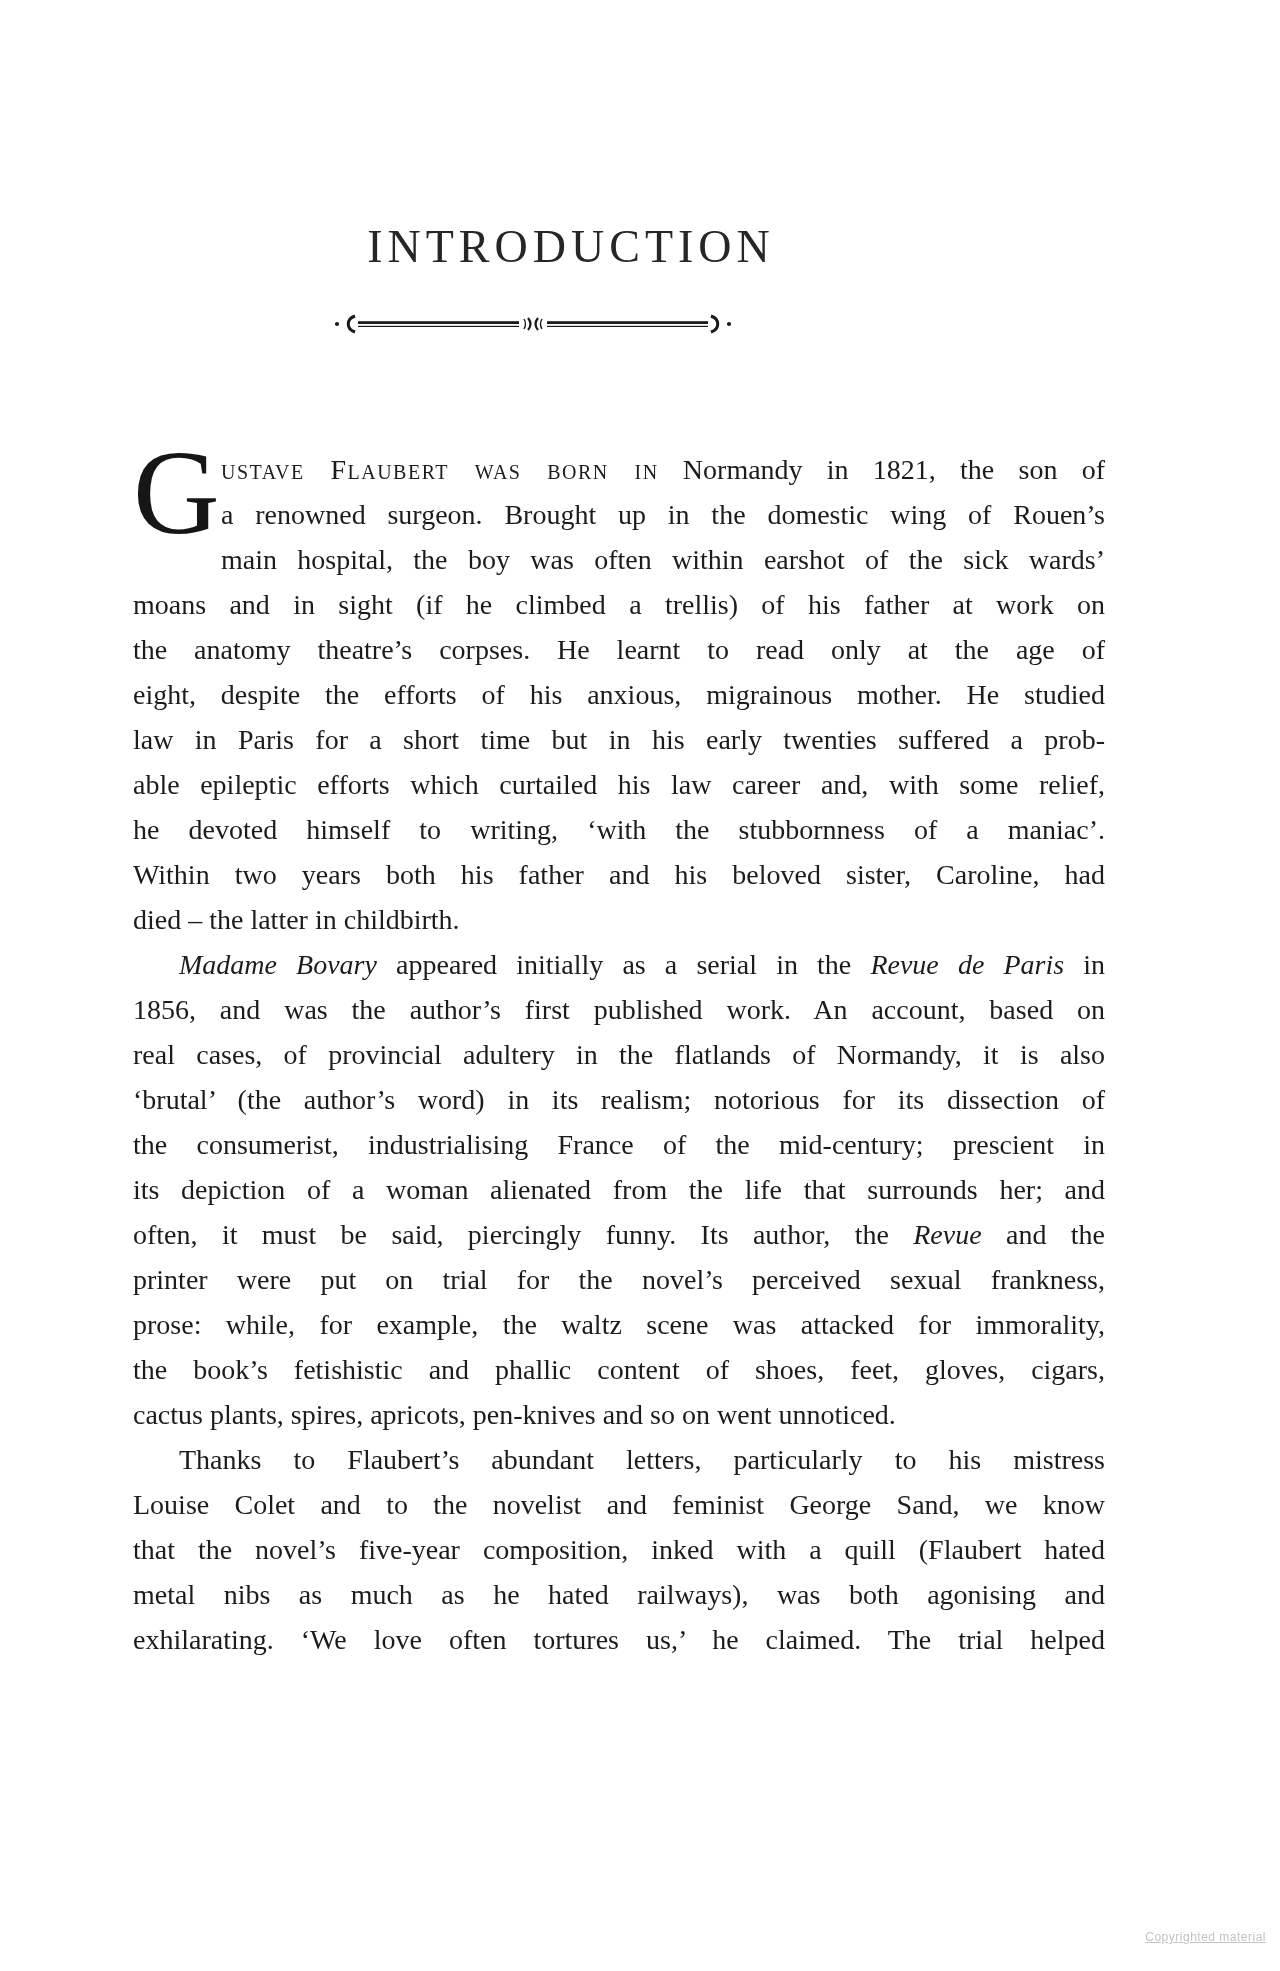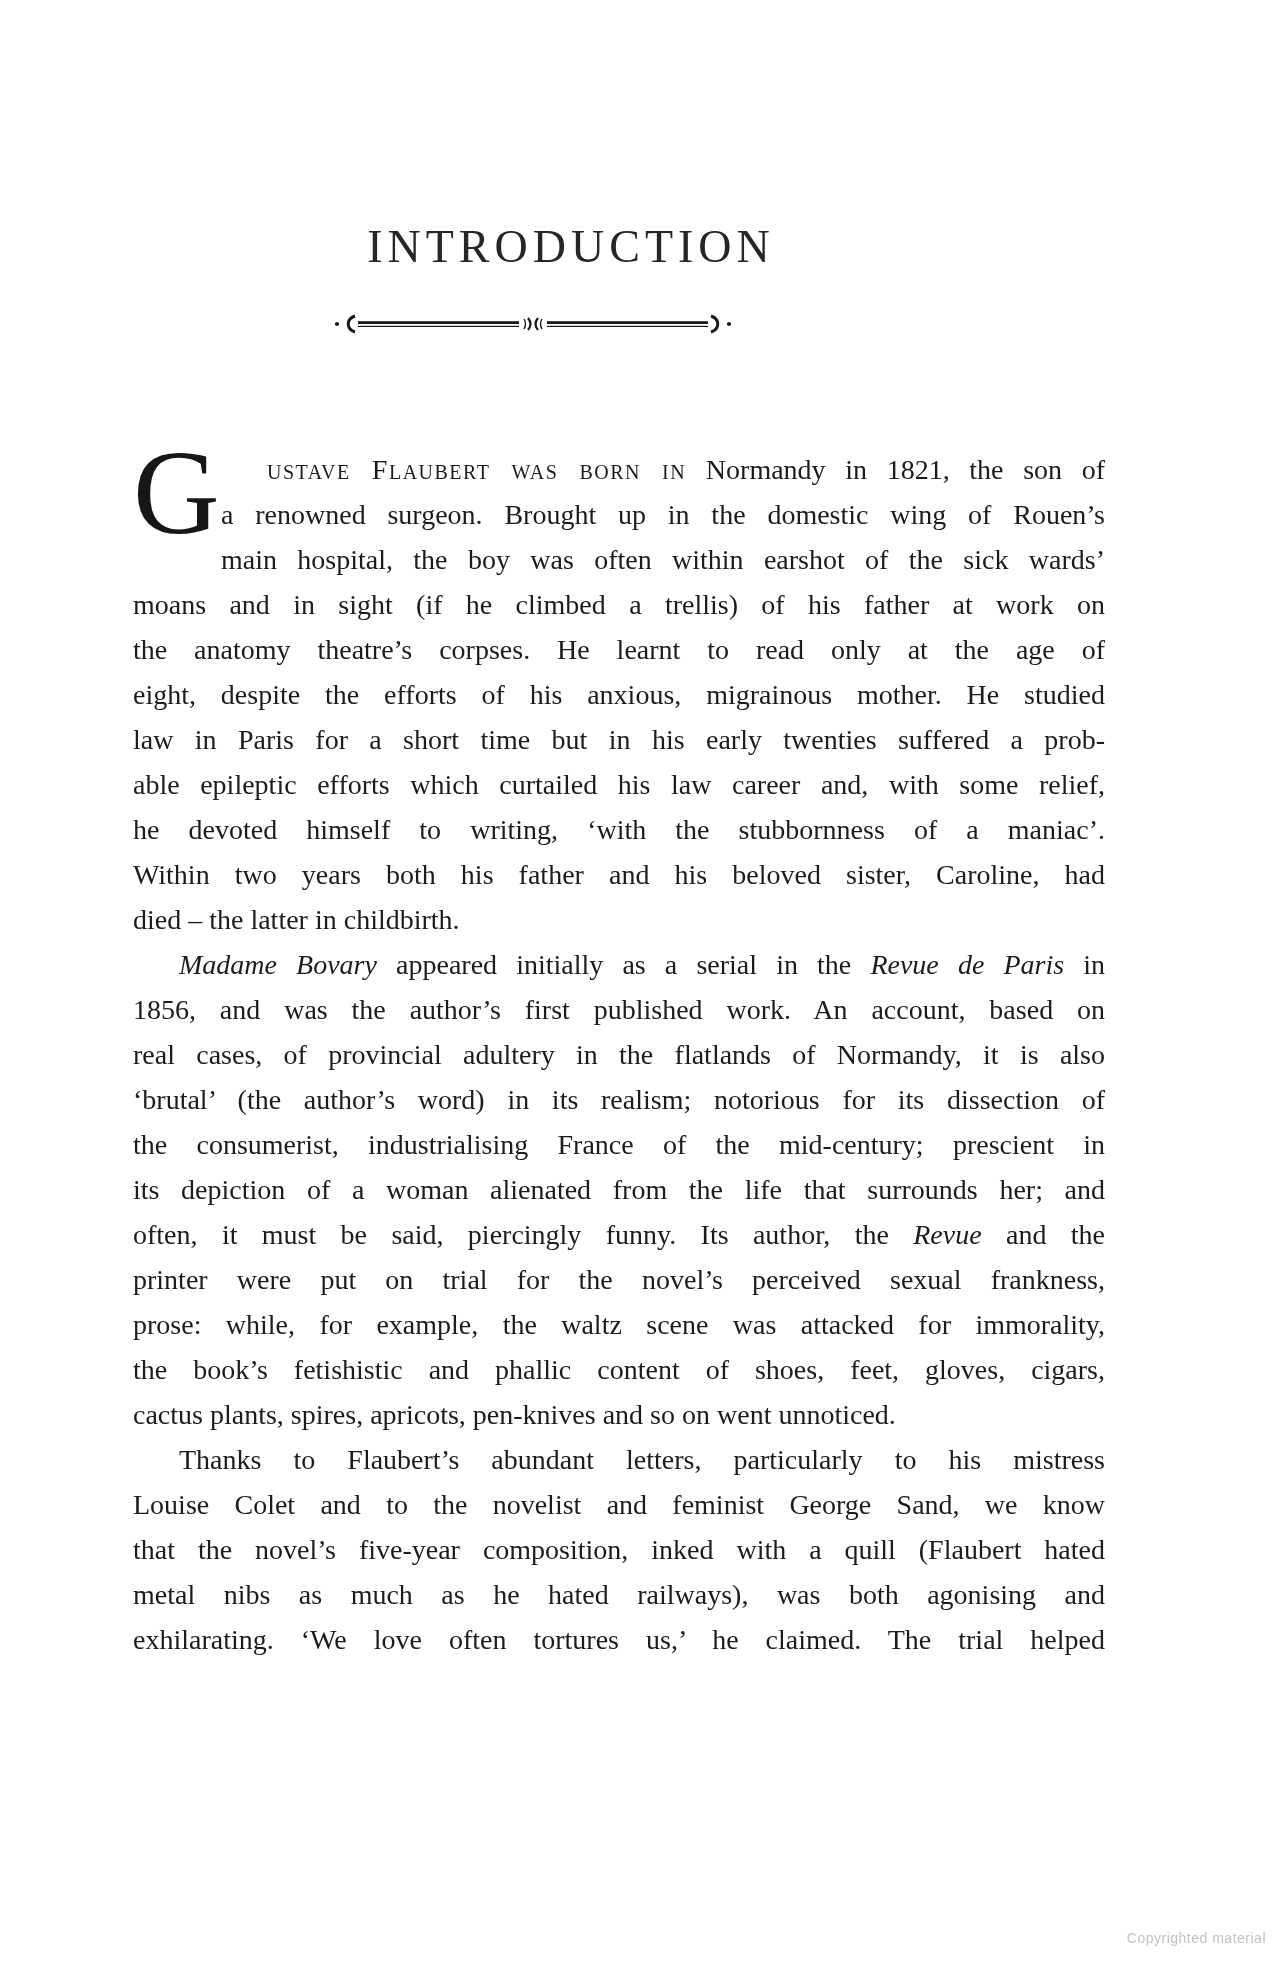--- a/index.html
+++ b/index.html
@@ -61,31 +61,31 @@
     height: 90px;
     width: 78px;
     font-size: 120px;
     line-height: 84px;
     margin: 4px 10px 0 0;
     color: #161616;
   }
   .sc {
     font-variant: small-caps;
     letter-spacing: 1.5px;
-    margin-left: 46px;
   }
   .it { font-style: italic; }
   .copyright {
     position: absolute;
     top: 1930px;
     right: 14px;
     font-family: "Liberation Sans", sans-serif;
-    font-size: 14px;
+    font-size: 12px;
     color: #c3c3c3;
     letter-spacing: 0.5px;
+    text-decoration: underline;
   }
 </style>
 </head>
 <body>
 
 <div class="page">
 
   <h1 class="title">INTRODUCTION</h1>
 
   <div class="divider">

